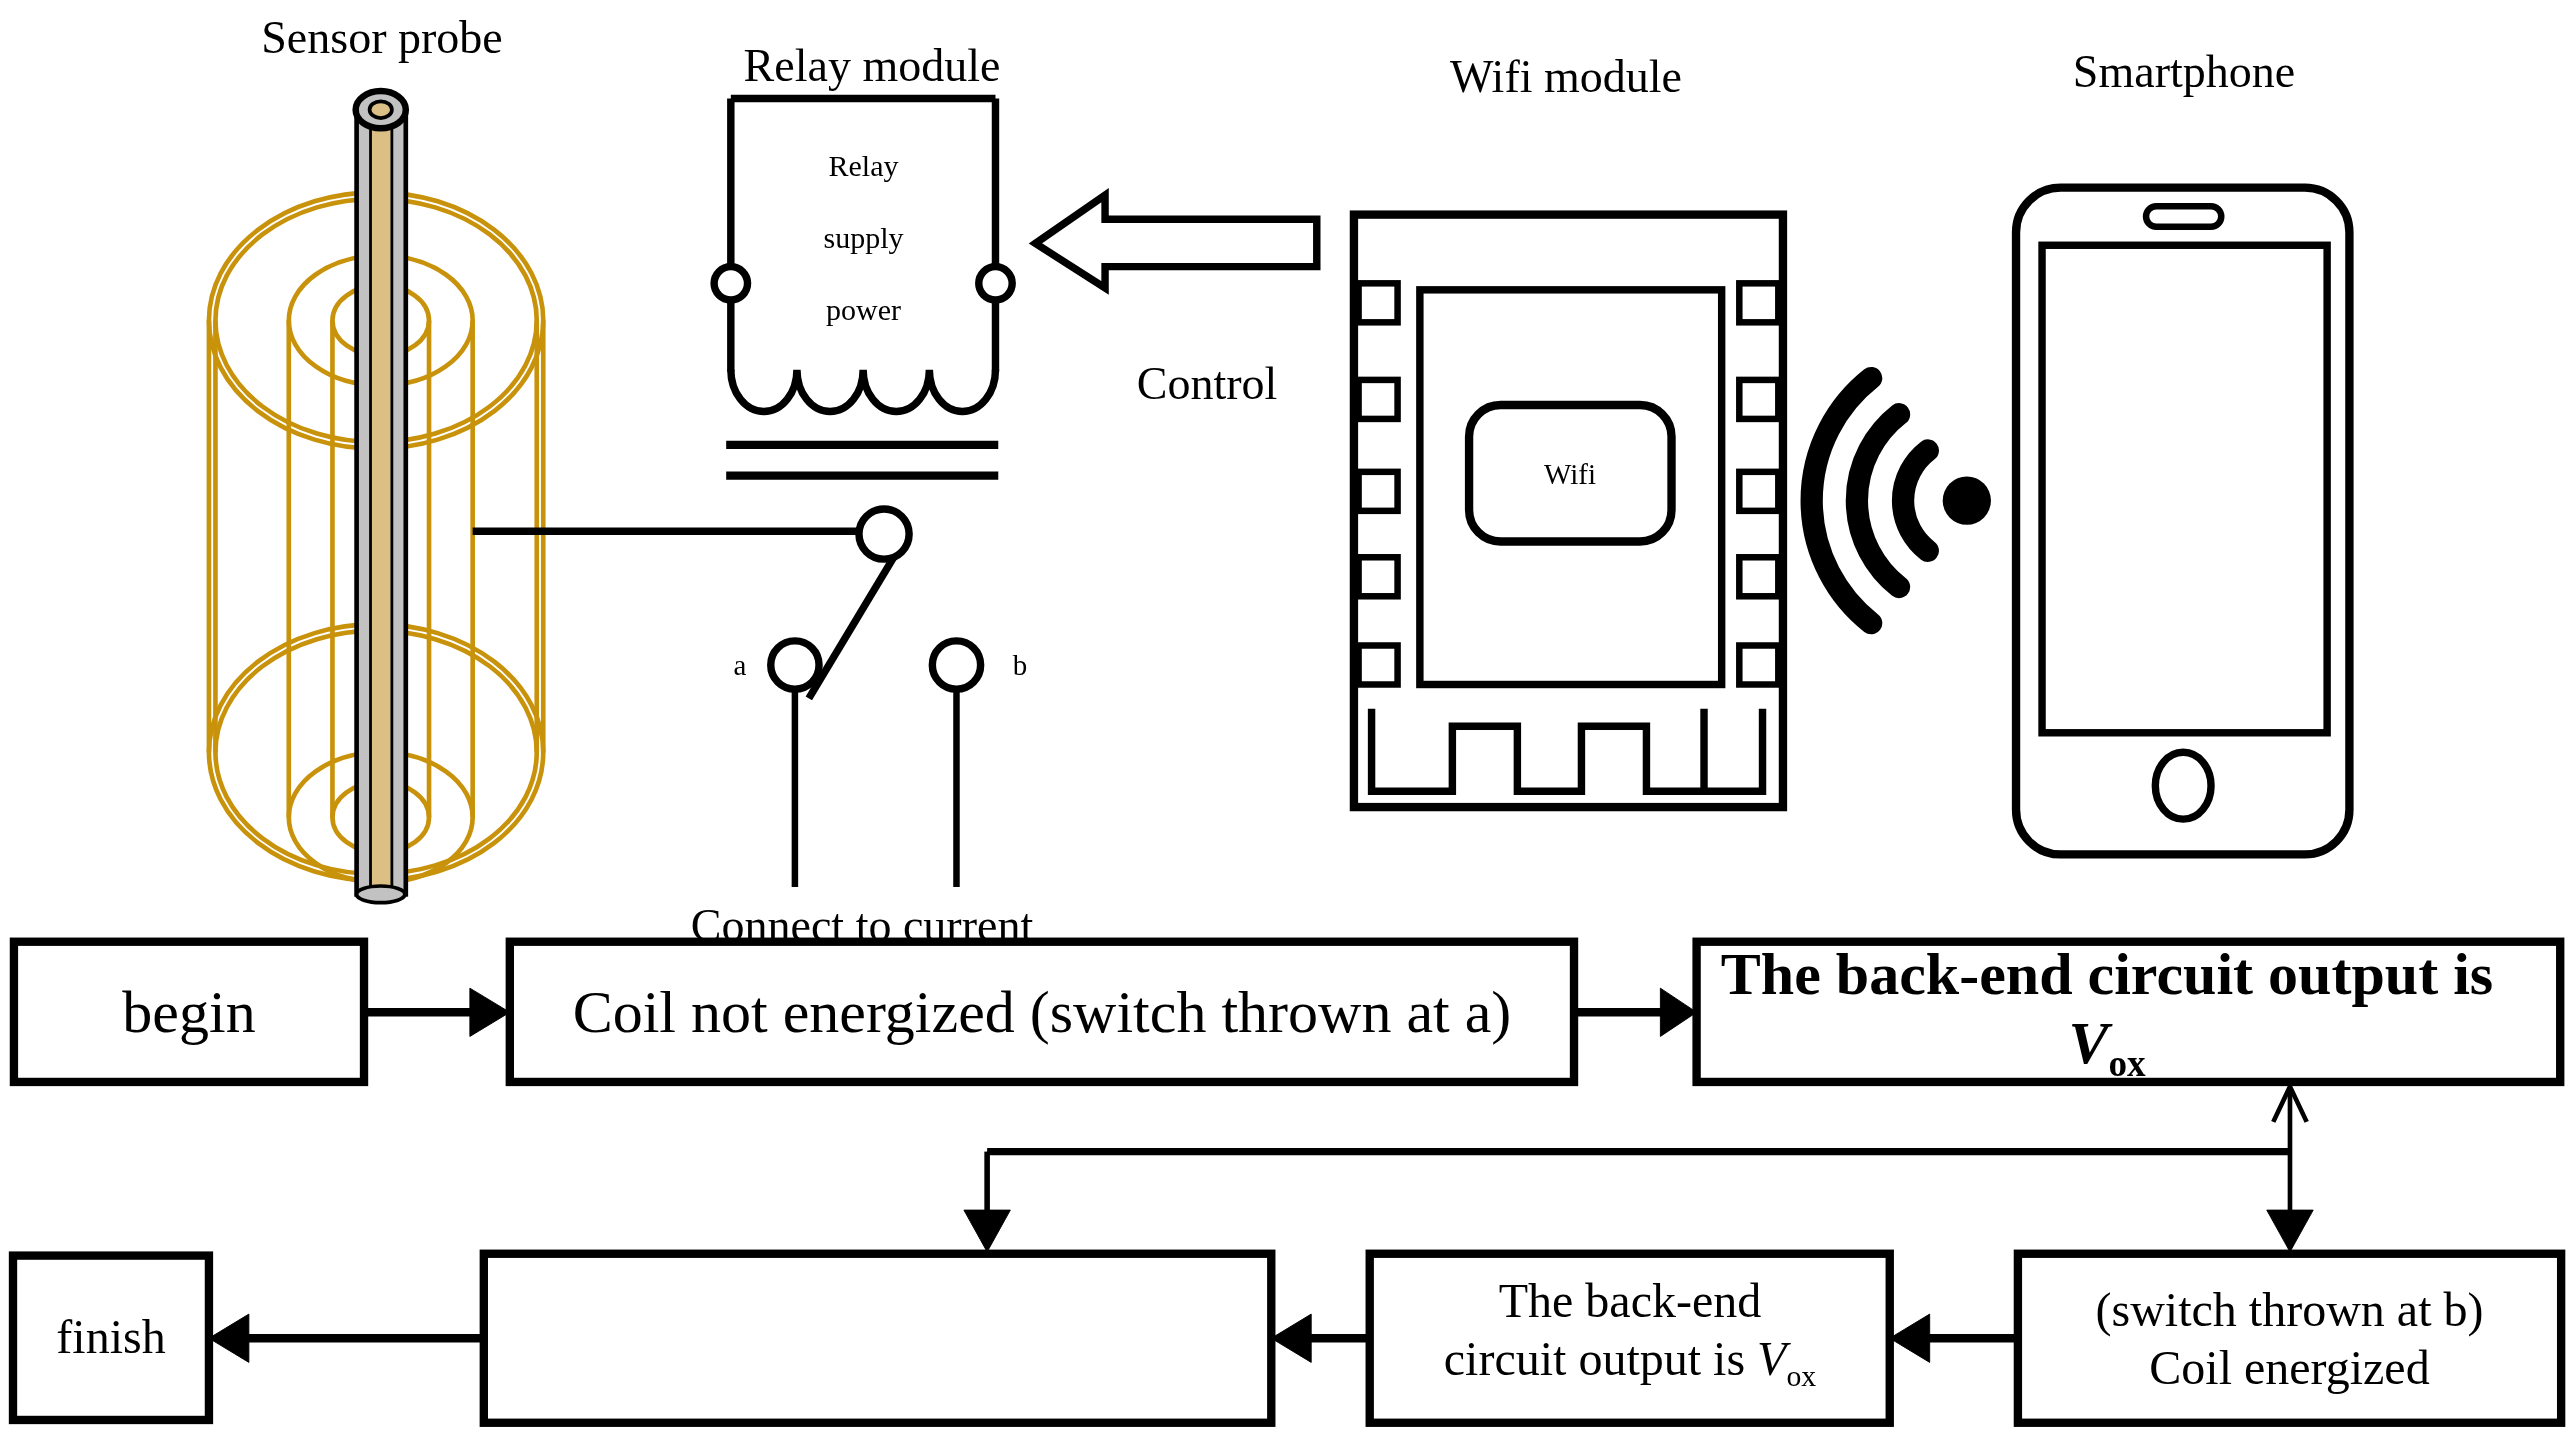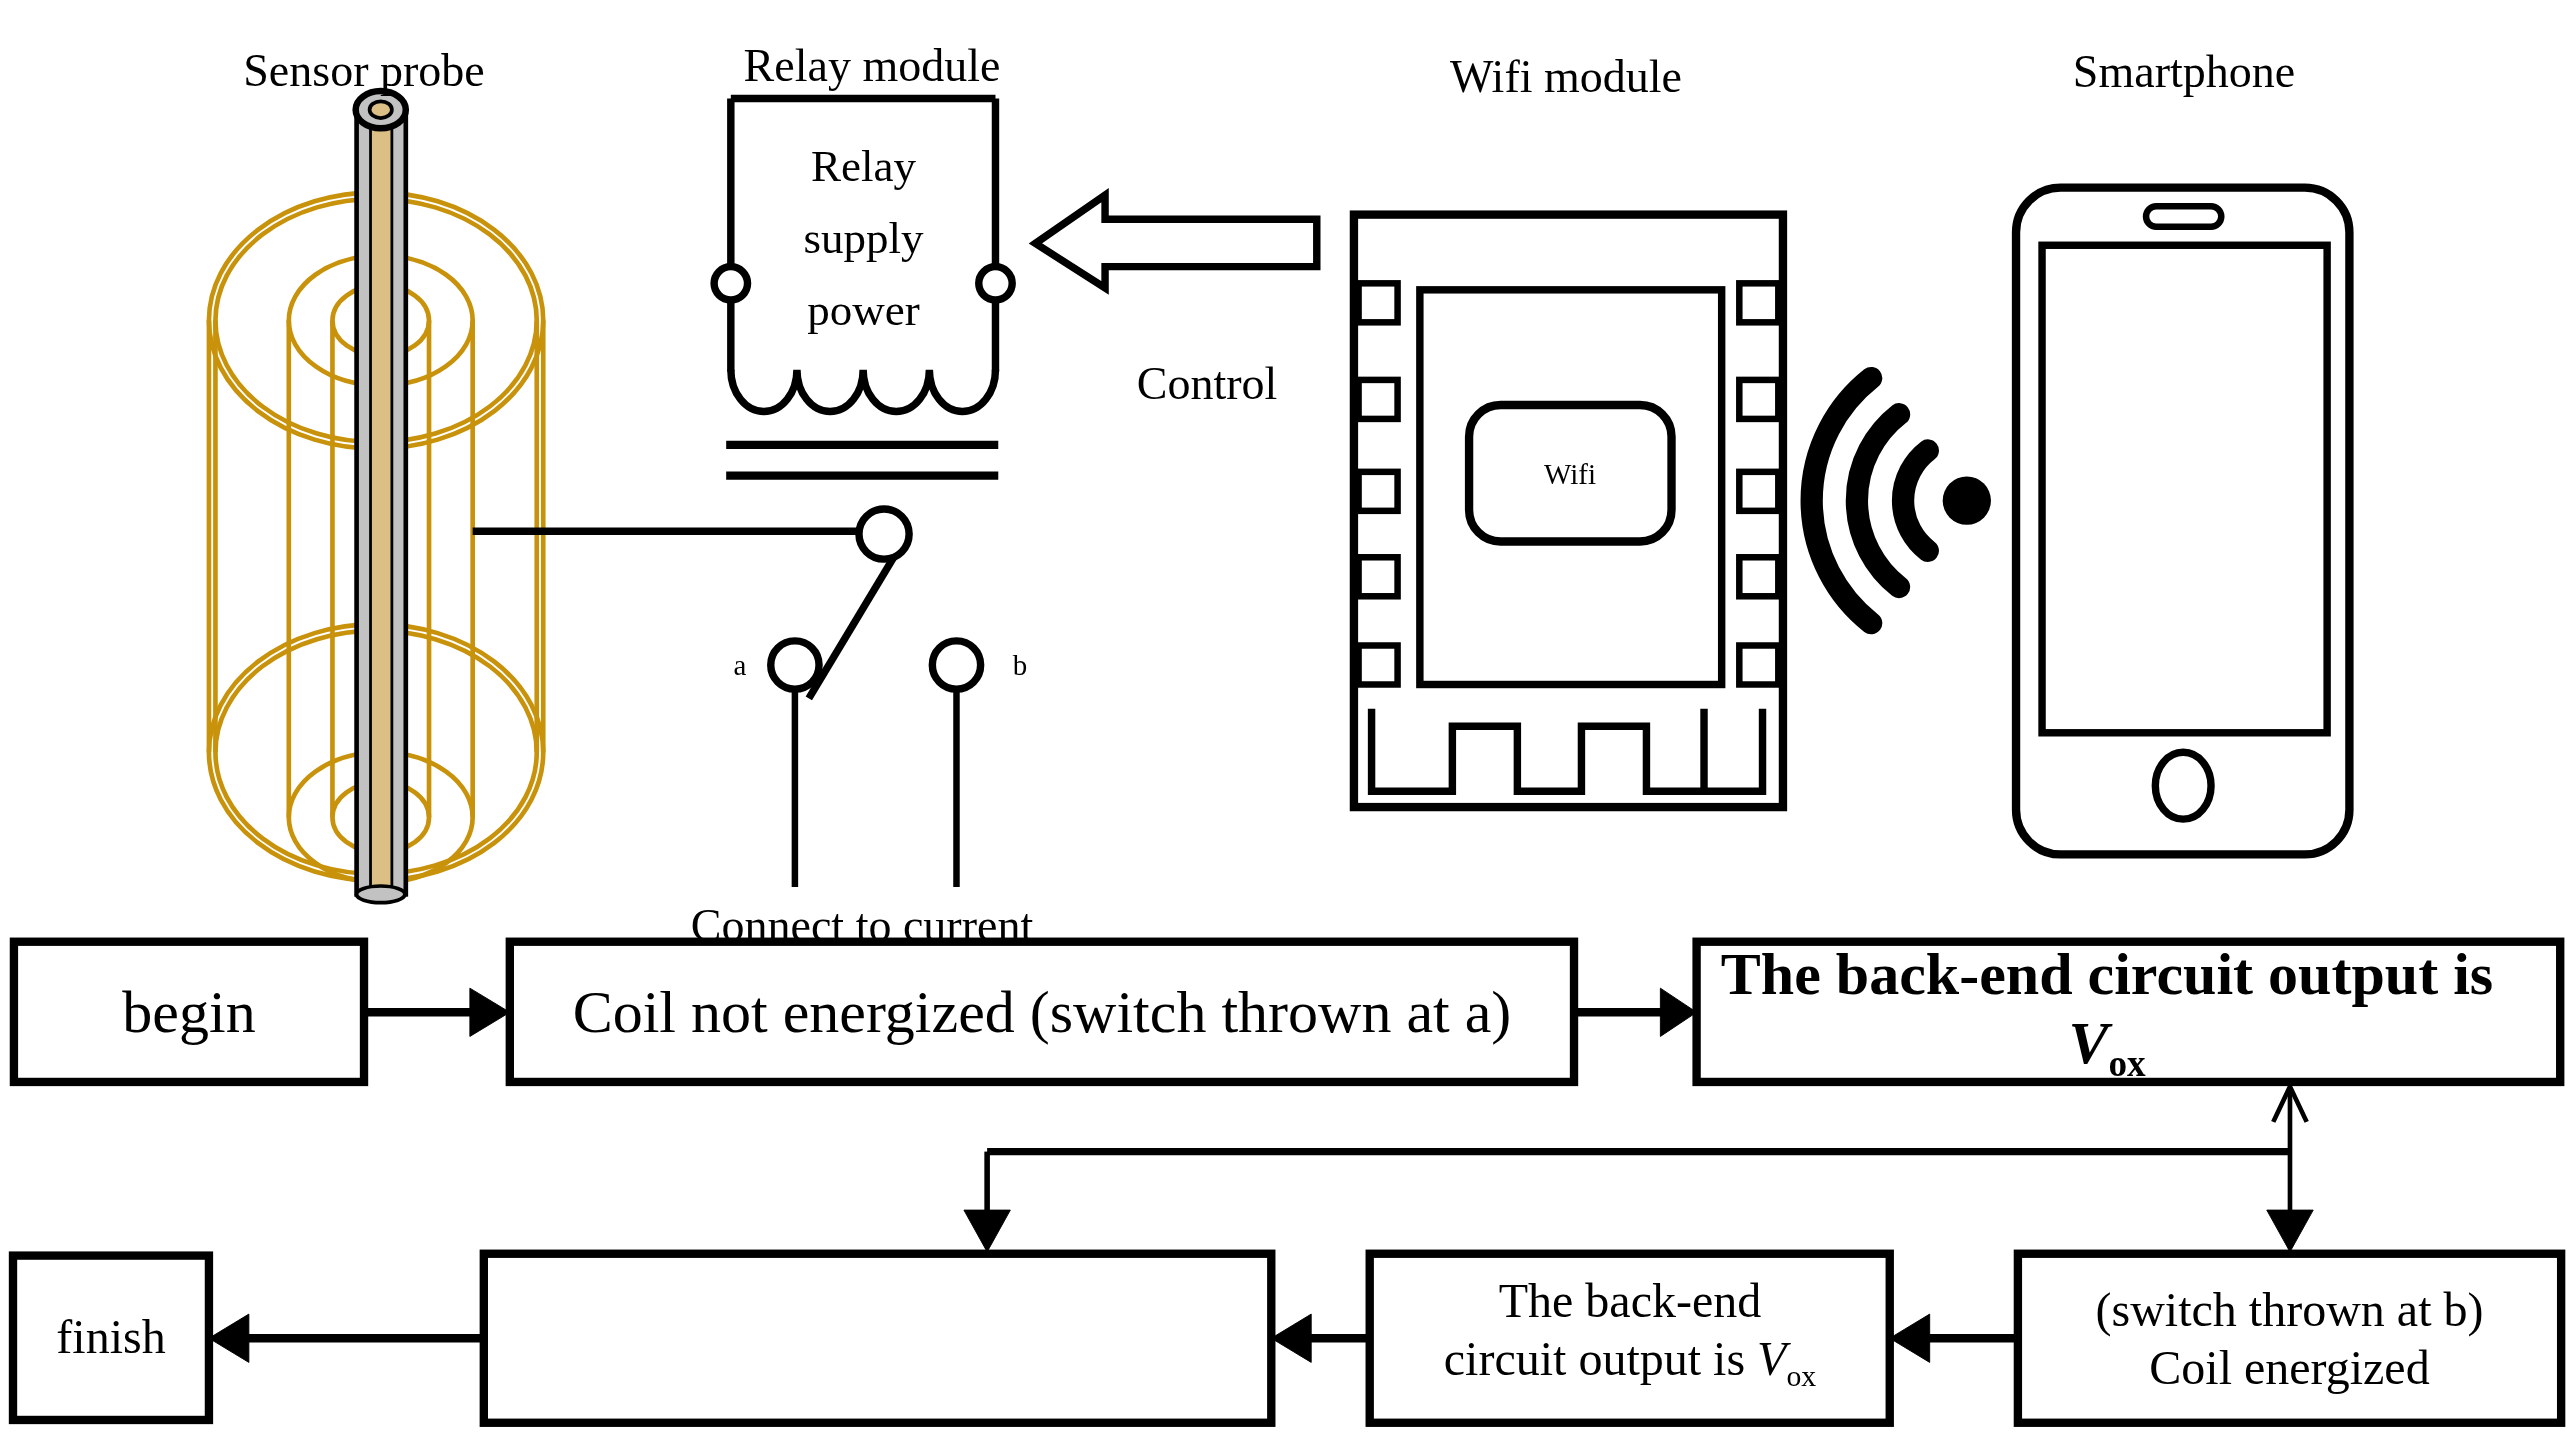--- a/index.html
+++ b/index.html
@@ -8,21 +8,21 @@
   #art{position:absolute;left:0;top:0;}
   .lbl{position:absolute;text-align:center;white-space:nowrap;transform:translate(-50%,-50%);}
   .f50{font-size:46px;}
   .f48{font-size:29px;}
   .boxtxt{position:absolute;display:flex;flex-direction:column;align-items:center;justify-content:center;
           text-align:center;}
   .row1{font-size:60px;}
   .row2{font-size:48px;line-height:58px;}
   .vvar{font-style:italic;}
   sub{font-size:0.62em;}
-  .relaytxt{position:absolute;left:731px;top:130px;width:265px;font-size:45px;line-height:72px;text-align:center;}
+  .relaytxt{position:absolute;left:731px;top:130px;width:265px;font-size:30px;line-height:72px;text-align:center;}
 </style>
 </head>
 <body>
 
 <div id="stage">
 
   <svg id="art" width="2576" height="1447" viewBox="0 0 2774 1558">
 
     <g fill="none" stroke="#C8920B" stroke-width="5">
 
@@ -148,21 +148,21 @@
       <polygon points="2078,1415 2078,1467 2035,1441"></polygon>
 
       <line x1="1475" y1="1441" x2="1410" y2="1441" stroke-width="9"></line>
       <polygon points="1412,1415 1412,1467 1369,1441"></polygon>
 
       <line x1="521" y1="1441" x2="266" y2="1441" stroke-width="9"></line>
       <polygon points="268,1415 268,1467 225,1441"></polygon>
     </g>
   </svg>
 
-  <div class="lbl f50" style="left:364px;top:37px;margin-top:33px;">Sensor probe</div>
+  <div class="lbl f50" style="left:382px;top:37px;">Sensor probe</div>
   <div class="lbl f50" style="left:852px;top:65px;margin-left:20px;">Relay module</div>
 
   <div class="relaytxt">
     <div>Relay</div>
     <div>supply</div>
     <div>power</div>
   </div>
 
   <div class="lbl f50" style="left:1207px;top:383px;">Control</div>
   <div class="lbl f50" style="left:1566px;top:76px;">Wifi module</div>

